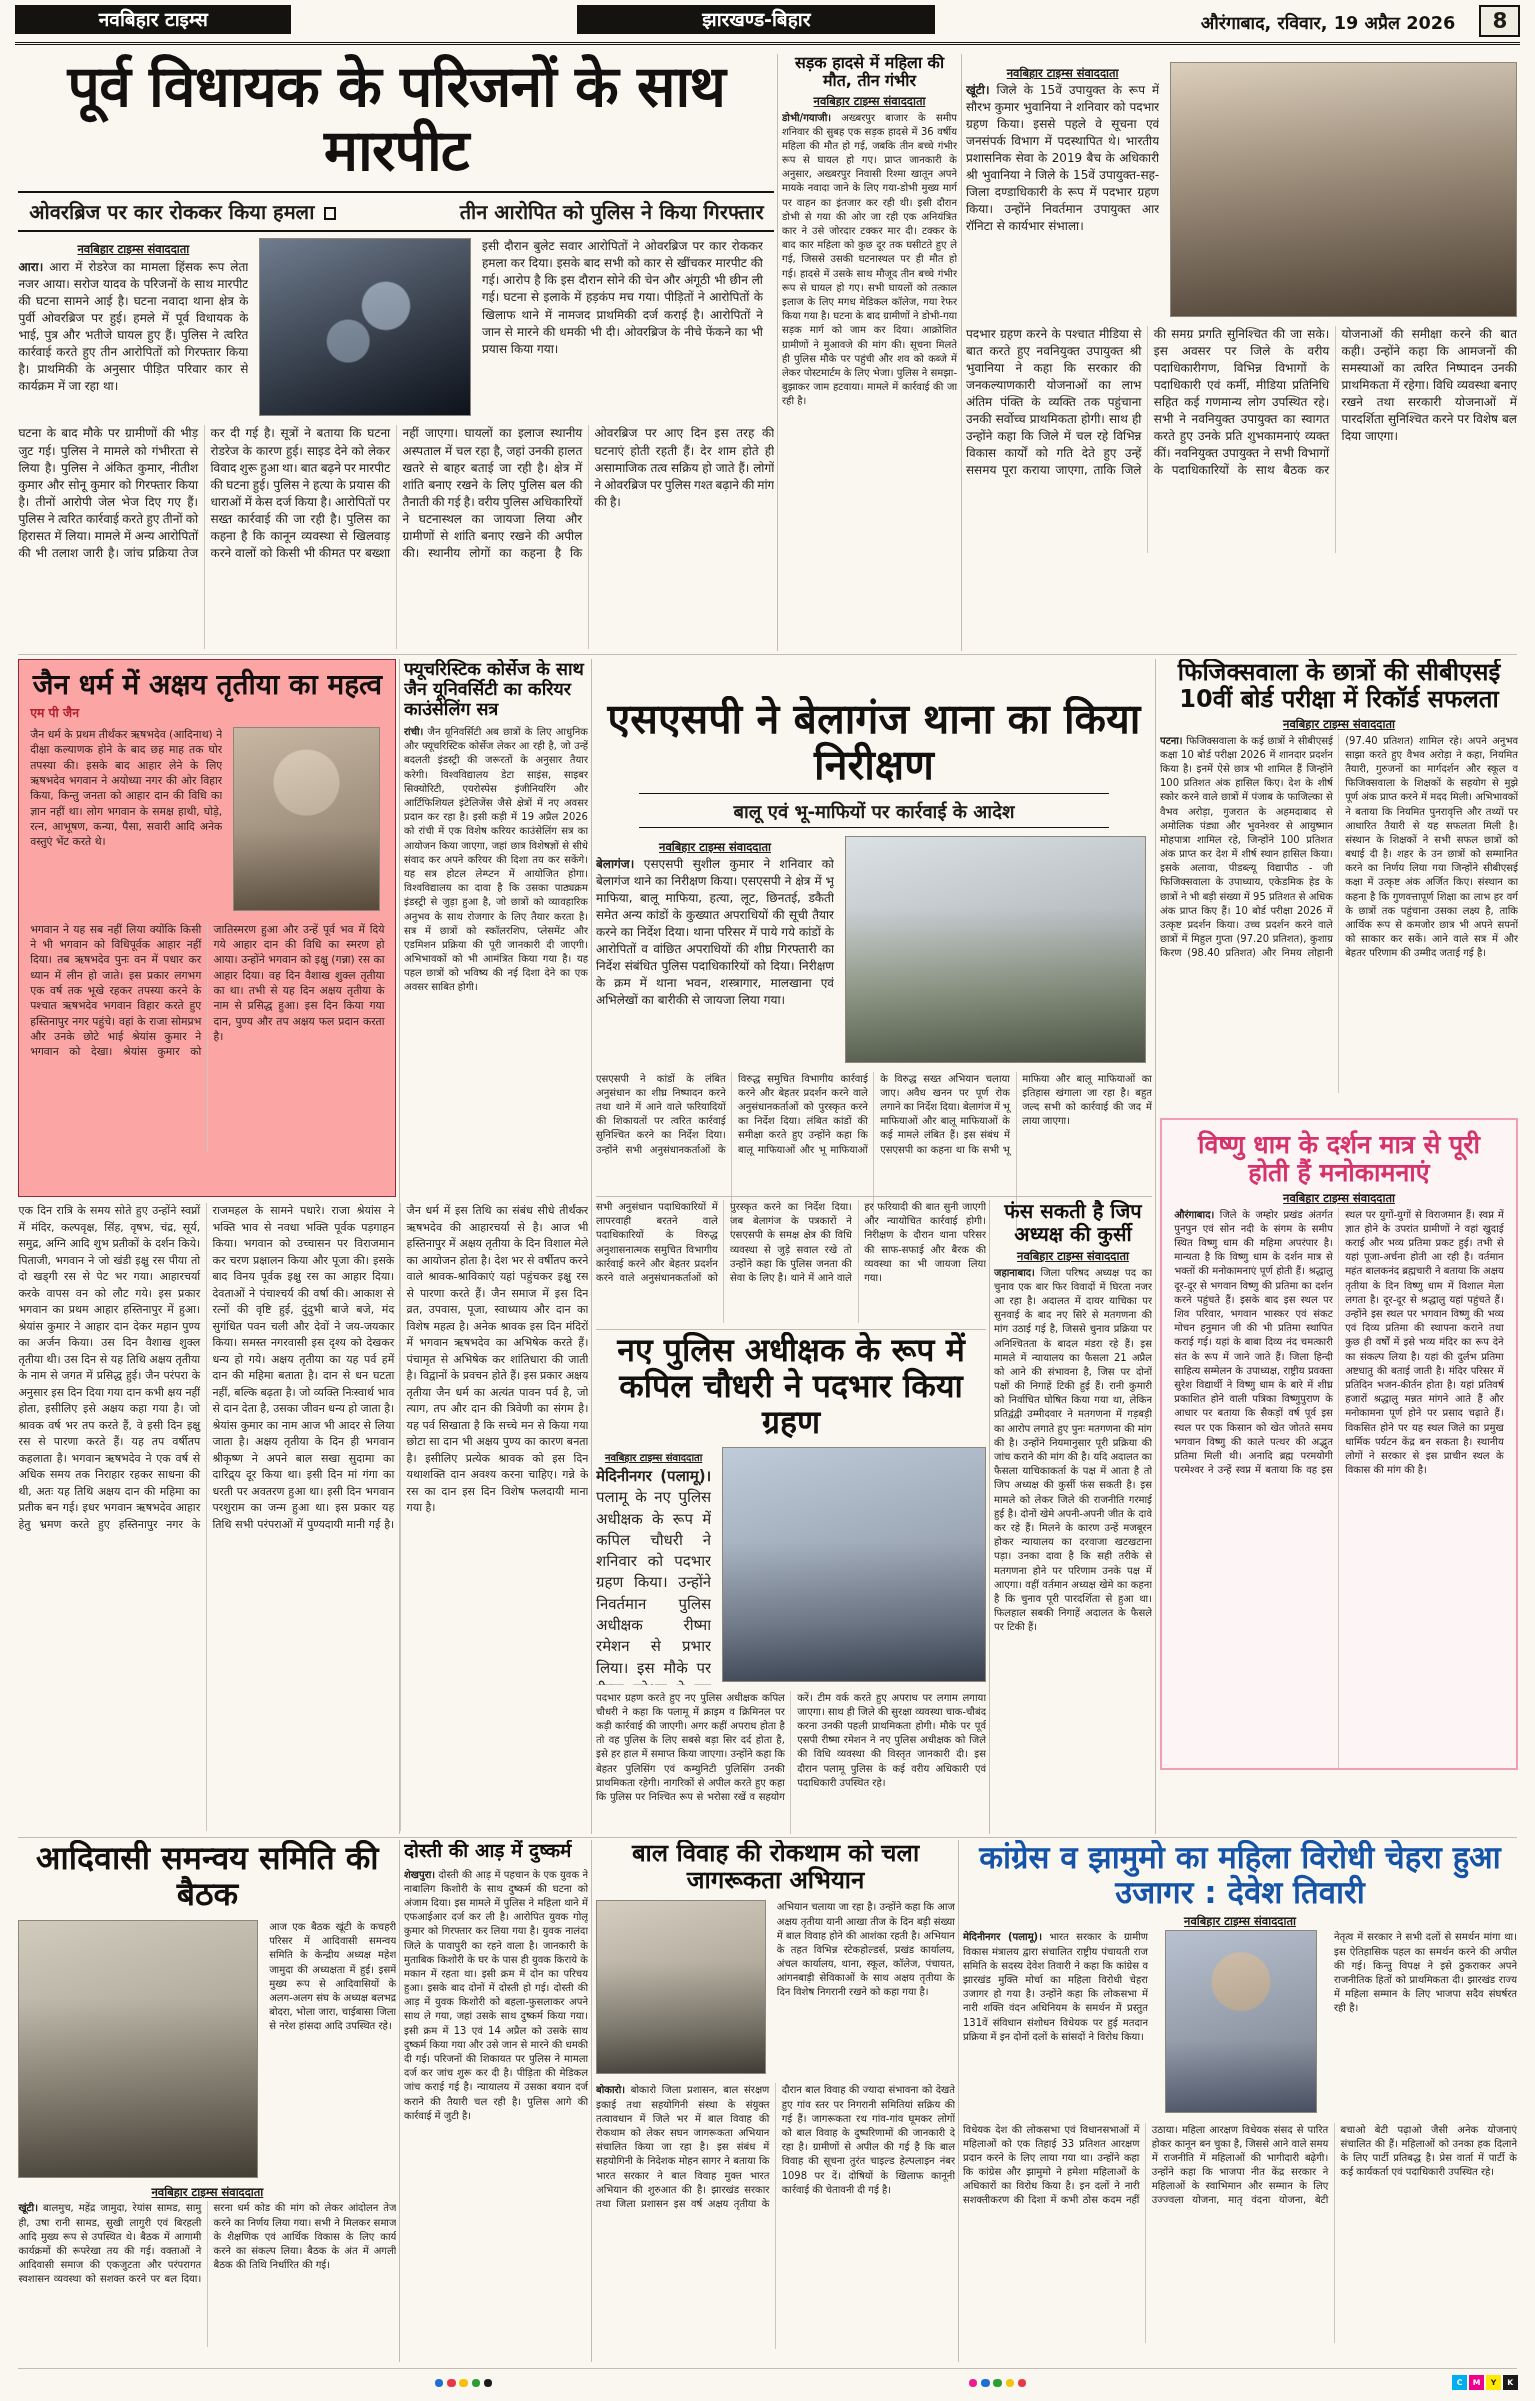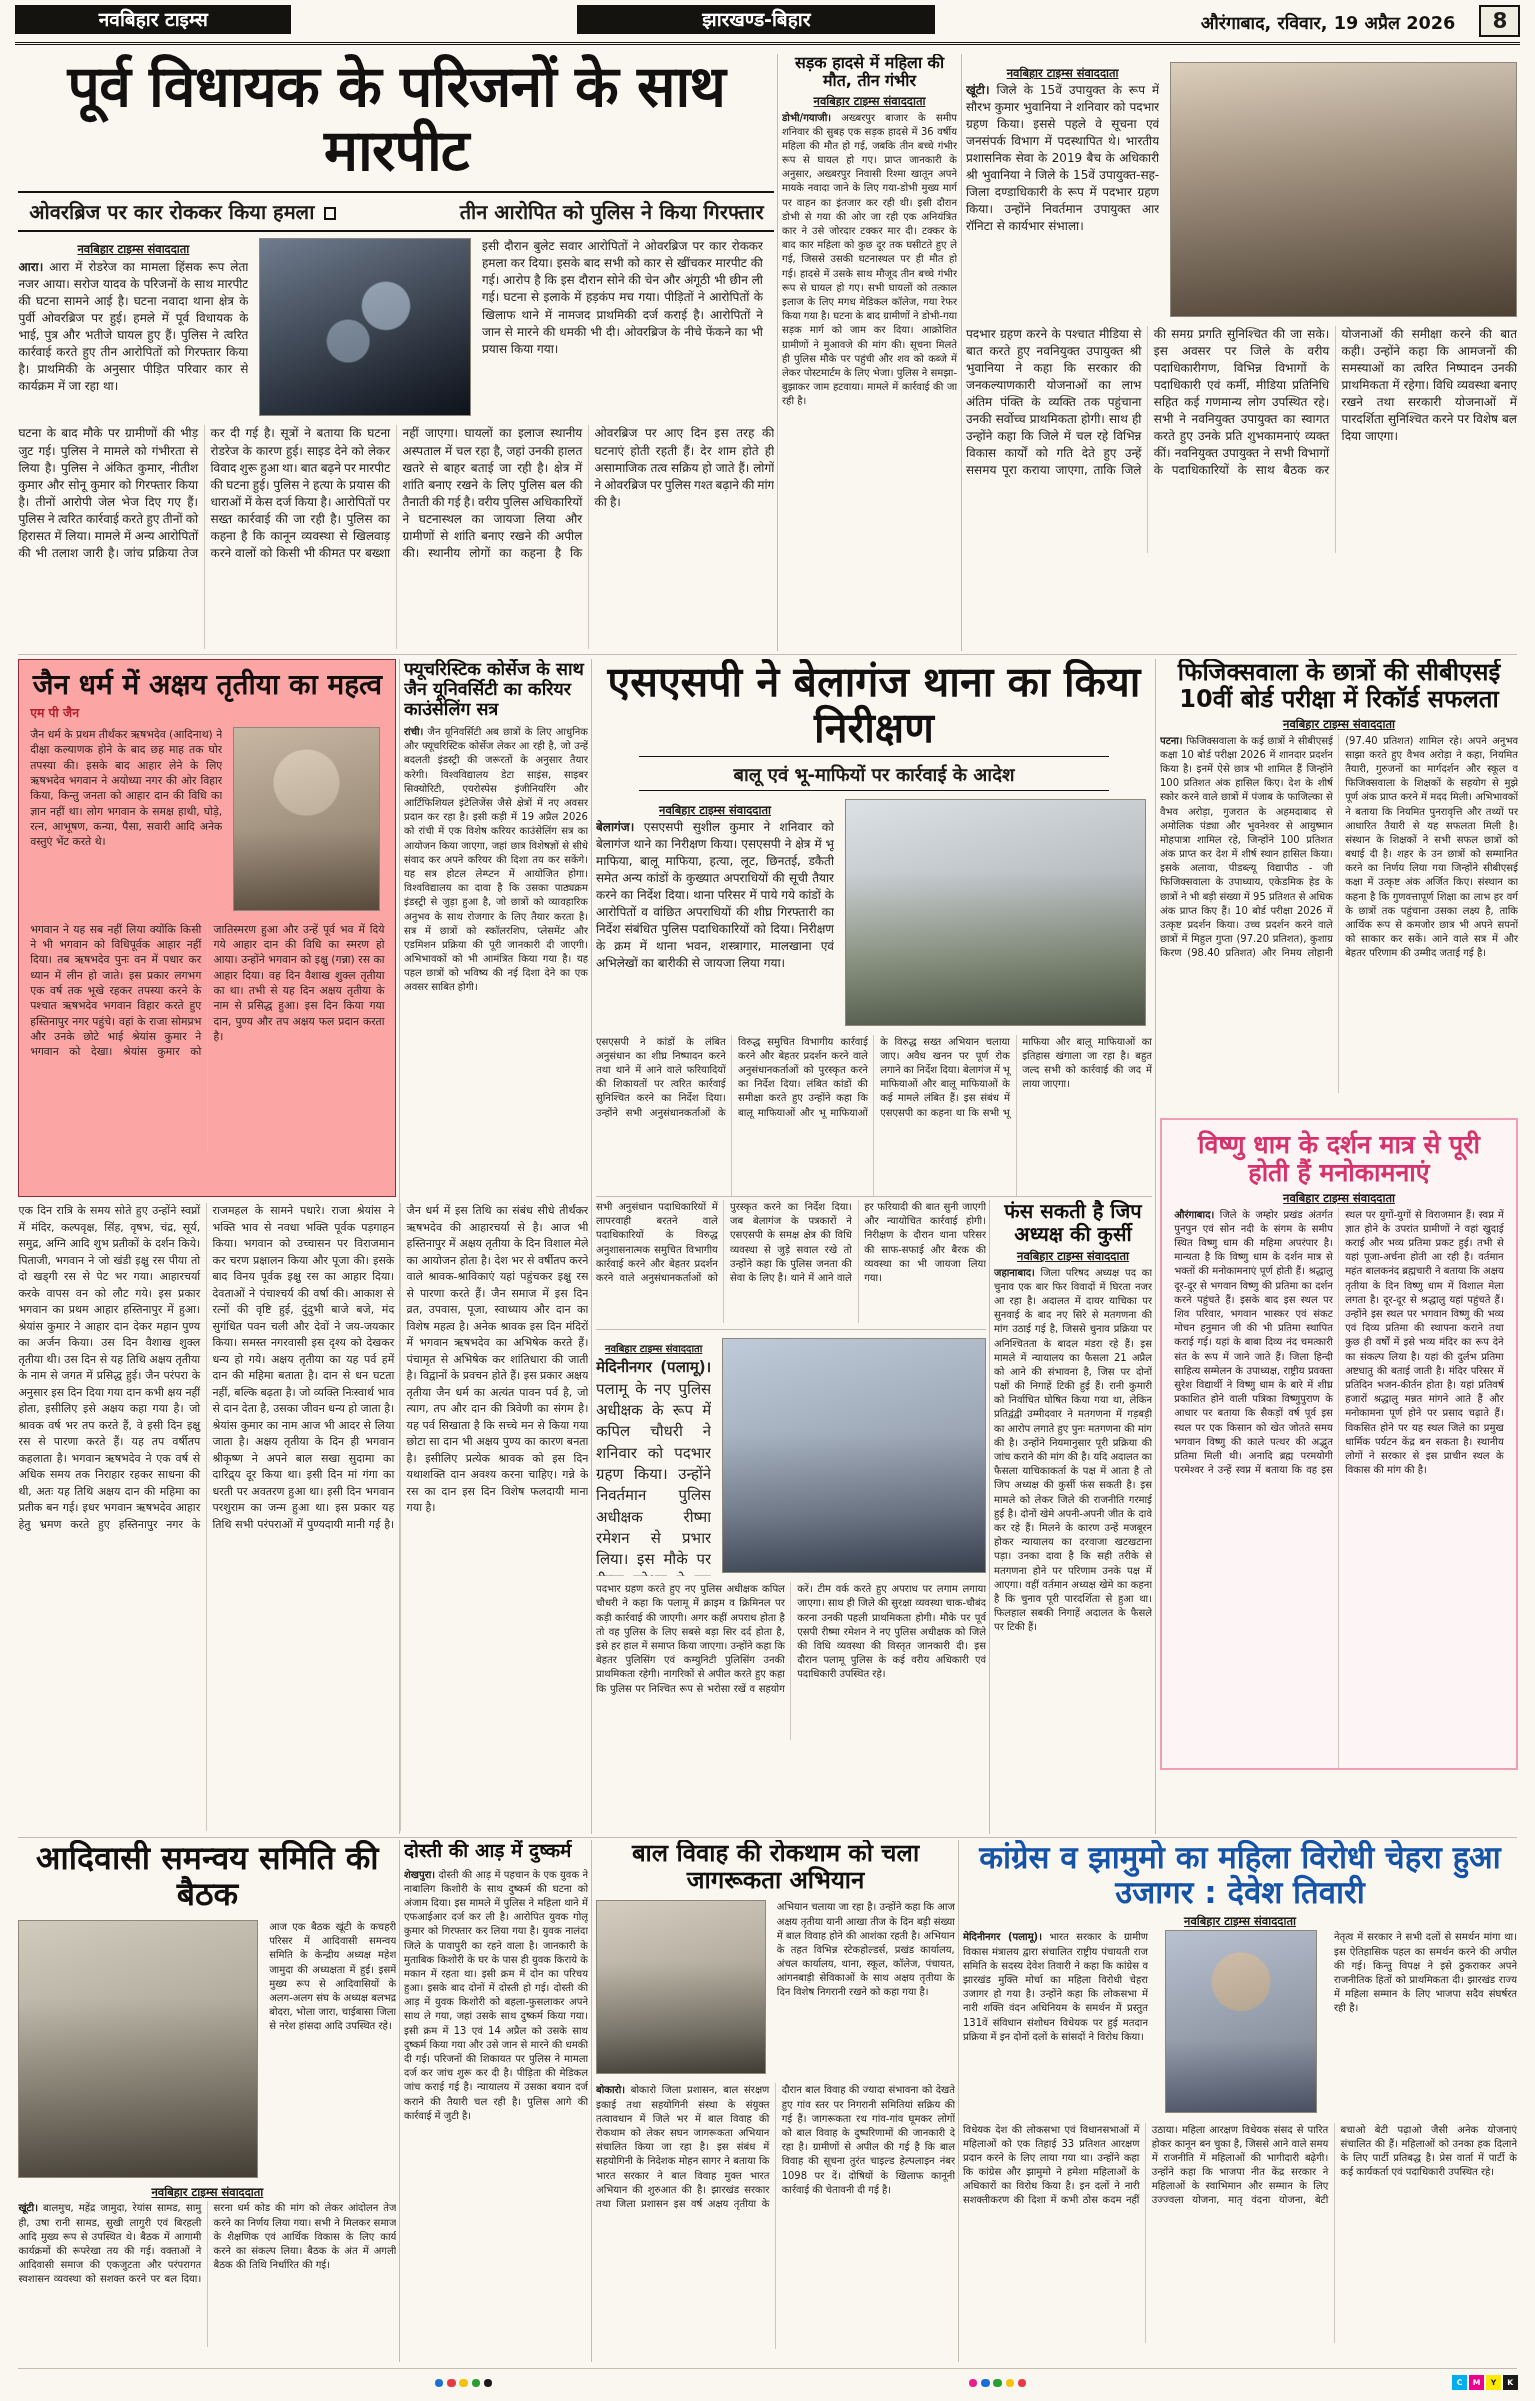--- a/index.html
+++ b/index.html
@@ -120,21 +120,21 @@
       <div class="photo ph-portrait" style="width:147px;height:184px"></div>
     </div>
     <div class="body cols2" style="height:230px;margin-top:7.7px;font-size:10.8px">भगवान ने यह सब नहीं लिया क्योंकि किसी ने भी भगवान को विधिपूर्वक आहार नहीं दिया। तब ऋषभदेव पुनः वन में पधार कर ध्यान में लीन हो जाते। इस प्रकार लगभग एक वर्ष तक भूखे रहकर तपस्या करने के पश्चात ऋषभदेव भगवान विहार करते हुए हस्तिनापुर नगर पहुंचे। वहां के राजा सोमप्रभ और उनके छोटे भाई श्रेयांस कुमार ने भगवान को देखा। श्रेयांस कुमार को जातिस्मरण हुआ और उन्हें पूर्व भव में दिये गये आहार दान की विधि का स्मरण हो आया। उन्होंने भगवान को इक्षु (गन्ना) रस का आहार दिया। वह दिन वैशाख शुक्ल तृतीया का था। तभी से यह दिन अक्षय तृतीया के नाम से प्रसिद्ध हुआ। इस दिन किया गया दान, पुण्य और तप अक्षय फल प्रदान करता है।</div>
   </article>
 
   <article class="art" style="left:404px;top:659px;width:184px;height:538px">
     <h2 class="hl" style="font-size:17.7px;text-align:left">फ्यूचरिस्टिक कोर्सेज के साथ जैन यूनिवर्सिटी का करियर काउंसेलिंग सत्र</h2>
     <p class="body" style="font-size:10px;margin-top:6.1px;height:427px;overflow:hidden"><b class="dl">रांची।</b> <span>जैन यूनिवर्सिटी अब छात्रों के लिए आधुनिक और फ्यूचरिस्टिक कोर्सेज लेकर आ रही है, जो उन्हें बदलती इंडस्ट्री की जरूरतों के अनुसार तैयार करेगी। विश्वविद्यालय डेटा साइंस, साइबर सिक्योरिटी, एयरोस्पेस इंजीनियरिंग और आर्टिफिशियल इंटेलिजेंस जैसे क्षेत्रों में नए अवसर प्रदान कर रहा है। इसी कड़ी में 19 अप्रैल 2026 को रांची में एक विशेष करियर काउंसेलिंग सत्र का आयोजन किया जाएगा, जहां छात्र विशेषज्ञों से सीधे संवाद कर अपने करियर की दिशा तय कर सकेंगे। यह सत्र होटल लेम्प्टन में आयोजित होगा। विश्वविद्यालय का दावा है कि उसका पाठ्यक्रम इंडस्ट्री से जुड़ा हुआ है, जो छात्रों को व्यावहारिक अनुभव के साथ रोजगार के लिए तैयार करता है। सत्र में छात्रों को स्कॉलरशिप, प्लेसमेंट और एडमिशन प्रक्रिया की पूरी जानकारी दी जाएगी। अभिभावकों को भी आमंत्रित किया गया है। यह पहल छात्रों को भविष्य की नई दिशा देने का एक अवसर साबित होगी।</span></p>
   </article>
 
-  <article class="art" style="left:596px;top:659px;width:556px;height:538px">
+  <article class="art" style="left:596px;top:696px;width:556px;height:538px">
     <h1 class="hl hl-xl">एसएसपी ने बेलागंज थाना का किया निरीक्षण</h1>
     <div class="subhead">बालू एवं भू-माफियों पर कार्रवाई के आदेश</div>
     <div class="row" style="height:230px">
       <div class="cell" style="width:238px;height:230px">
         <div class="by">नवबिहार टाइम्स संवाददाता</div>
         <p class="body"><b class="dl">बेलागंज।</b> <span>एसएसपी सुशील कुमार ने शनिवार को बेलागंज थाने का निरीक्षण किया। एसएसपी ने क्षेत्र में भू माफिया, बालू माफिया, हत्या, लूट, छिनतई, डकैती समेत अन्य कांडों के कुख्यात अपराधियों की सूची तैयार करने का निर्देश दिया। थाना परिसर में पाये गये कांडों के आरोपितों व वांछित अपराधियों की शीघ्र गिरफ्तारी का निर्देश संबंधित पुलिस पदाधिकारियों को दिया। निरीक्षण के क्रम में थाना भवन, शस्त्रागार, मालखाना एवं अभिलेखों का बारीकी से जायजा लिया गया।</span></p>
       </div>
       <div class="photo ph-police" style="width:301px;height:227px"></div>
     </div>
     <div class="body cols4" style="height:164px;margin-top:6.1px;font-size:10px">एसएसपी ने कांडों के लंबित अनुसंधान का शीघ्र निष्पादन करने तथा थाने में आने वाले फरियादियों की शिकायतों पर त्वरित कार्रवाई सुनिश्चित करने का निर्देश दिया। उन्होंने सभी अनुसंधानकर्ताओं के विरुद्ध समुचित विभागीय कार्रवाई करने और बेहतर प्रदर्शन करने वाले अनुसंधानकर्ताओं को पुरस्कृत करने का निर्देश दिया। लंबित कांडों की समीक्षा करते हुए उन्होंने कहा कि बालू माफियाओं और भू माफियाओं के विरुद्ध सख्त अभियान चलाया जाए। अवैध खनन पर पूर्ण रोक लगाने का निर्देश दिया। बेलागंज में भू माफियाओं और बालू माफियाओं के कई मामले लंबित हैं। इस संबंध में एसएसपी का कहना था कि सभी भू माफिया और बालू माफियाओं का इतिहास खंगाला जा रहा है। बहुत जल्द सभी को कार्रवाई की जद में लाया जाएगा।</div>
@@ -160,20 +160,21 @@
     <div class="body cols3" style="height:628px;font-size:11px;line-height:1.5">एक दिन रात्रि के समय सोते हुए उन्होंने स्वप्नों में मंदिर, कल्पवृक्ष, सिंह, वृषभ, चंद्र, सूर्य, समुद्र, अग्नि आदि शुभ प्रतीकों के दर्शन किये। पिताजी, भगवान ने जो खंडी इक्षु रस पीया तो दो खड्गी रस से पेट भर गया। आहारचर्या करके वापस वन को लौट गये। इस प्रकार भगवान का प्रथम आहार हस्तिनापुर में हुआ। श्रेयांस कुमार ने आहार दान देकर महान पुण्य का अर्जन किया। उस दिन वैशाख शुक्ल तृतीया थी। उस दिन से यह तिथि अक्षय तृतीया के नाम से जगत में प्रसिद्ध हुई। जैन परंपरा के अनुसार इस दिन दिया गया दान कभी क्षय नहीं होता, इसीलिए इसे अक्षय कहा गया है। जो श्रावक वर्ष भर तप करते हैं, वे इसी दिन इक्षु रस से पारणा करते हैं। यह तप वर्षीतप कहलाता है। भगवान ऋषभदेव ने एक वर्ष से अधिक समय तक निराहार रहकर साधना की थी, अतः यह तिथि अक्षय दान की महिमा का प्रतीक बन गई। इधर भगवान ऋषभदेव आहार हेतु भ्रमण करते हुए हस्तिनापुर नगर के राजमहल के सामने पधारे। राजा श्रेयांस ने भक्ति भाव से नवधा भक्ति पूर्वक पड़गाहन किया। भगवान को उच्चासन पर विराजमान कर चरण प्रक्षालन किया और पूजा की। इसके बाद विनय पूर्वक इक्षु रस का आहार दिया। देवताओं ने पंचाश्चर्य की वर्षा की। आकाश से रत्नों की वृष्टि हुई, दुंदुभी बाजे बजे, मंद सुगंधित पवन चली और देवों ने जय-जयकार किया। समस्त नगरवासी इस दृश्य को देखकर धन्य हो गये। अक्षय तृतीया का यह पर्व हमें दान की महिमा बताता है। दान से धन घटता नहीं, बल्कि बढ़ता है। जो व्यक्ति निःस्वार्थ भाव से दान देता है, उसका जीवन धन्य हो जाता है। श्रेयांस कुमार का नाम आज भी आदर से लिया जाता है। अक्षय तृतीया के दिन ही भगवान श्रीकृष्ण ने अपने बाल सखा सुदामा का दारिद्र्य दूर किया था। इसी दिन मां गंगा का धरती पर अवतरण हुआ था। इसी दिन भगवान परशुराम का जन्म हुआ था। इस प्रकार यह तिथि सभी परंपराओं में पुण्यदायी मानी गई है। जैन धर्म में इस तिथि का संबंध सीधे तीर्थंकर ऋषभदेव की आहारचर्या से है। आज भी हस्तिनापुर में अक्षय तृतीया के दिन विशाल मेले का आयोजन होता है। देश भर से वर्षीतप करने वाले श्रावक-श्राविकाएं यहां पहुंचकर इक्षु रस से पारणा करते हैं। जैन समाज में इस दिन व्रत, उपवास, पूजा, स्वाध्याय और दान का विशेष महत्व है। अनेक श्रावक इस दिन मंदिरों में भगवान ऋषभदेव का अभिषेक करते हैं। पंचामृत से अभिषेक कर शांतिधारा की जाती है। विद्वानों के प्रवचन होते हैं। इस प्रकार अक्षय तृतीया जैन धर्म का अत्यंत पावन पर्व है, जो त्याग, तप और दान की त्रिवेणी का संगम है। यह पर्व सिखाता है कि सच्चे मन से किया गया छोटा सा दान भी अक्षय पुण्य का कारण बनता है। इसीलिए प्रत्येक श्रावक को इस दिन यथाशक्ति दान अवश्य करना चाहिए। गन्ने के रस का दान इस दिन विशेष फलदायी माना गया है।</div>
   </article>
 
   <article class="art" style="left:994px;top:1200px;width:158px;height:634px">
     <h2 class="hl" style="font-size:20px">फंस सकती है जिप अध्यक्ष की कुर्सी</h2>
     <div class="by">नवबिहार टाइम्स संवाददाता</div>
     <p class="body" style="font-size:10px;height:538px;overflow:hidden"><b class="dl">जहानाबाद।</b> <span>जिला परिषद अध्यक्ष पद का चुनाव एक बार फिर विवादों में घिरता नजर आ रहा है। अदालत में दायर याचिका पर सुनवाई के बाद नए सिरे से मतगणना की मांग उठाई गई है, जिससे चुनाव प्रक्रिया पर अनिश्चितता के बादल मंडरा रहे हैं। इस मामले में न्यायालय का फैसला 21 अप्रैल को आने की संभावना है, जिस पर दोनों पक्षों की निगाहें टिकी हुई हैं। रानी कुमारी को निर्वाचित घोषित किया गया था, लेकिन प्रतिद्वंद्वी उम्मीदवार ने मतगणना में गड़बड़ी का आरोप लगाते हुए पुनः मतगणना की मांग की है। उन्होंने नियमानुसार पूरी प्रक्रिया की जांच कराने की मांग की है। यदि अदालत का फैसला याचिकाकर्ता के पक्ष में आता है तो जिप अध्यक्ष की कुर्सी फंस सकती है। इस मामले को लेकर जिले की राजनीति गरमाई हुई है। दोनों खेमे अपनी-अपनी जीत के दावे कर रहे हैं। मिलने के कारण उन्हें मजबूरन होकर न्यायालय का दरवाजा खटखटाना पड़ा। उनका दावा है कि सही तरीके से मतगणना होने पर परिणाम उनके पक्ष में आएगा। वहीं वर्तमान अध्यक्ष खेमे का कहना है कि चुनाव पूरी पारदर्शिता से हुआ था। फिलहाल सबकी निगाहें अदालत के फैसले पर टिकी हैं।</span></p>
   </article>
 
   <article class="art" style="left:596px;top:1332px;width:390px;height:502px">
+    <h1 class="hl hl-lg">नए पुलिस अधीक्षक के रूप में कपिल चौधरी ने पदभार किया ग्रहण</h1>
     <div class="row" style="margin-top:6.1px;height:238px">
       <div class="cell" style="width:117px;height:238px">
         <div class="by" style="font-size:10px">नवबिहार टाइम्स संवाददाता</div>
         <p class="body" style="font-size:15px"><b class="dl">मेदिनीनगर (पलामू)।</b> <span>पलामू के नए पुलिस अधीक्षक के रूप में कपिल चौधरी ने शनिवार को पदभार ग्रहण किया। उन्होंने निवर्तमान पुलिस अधीक्षक रीष्मा रमेशन से प्रभार लिया। इस मौके पर रीष्मा रमेशन ने नए पुलिस अधीक्षक को गुलदस्ता देकर बधाई दी।</span></p>
       </div>
       <div class="photo ph-sp" style="width:264px;height:235px"></div>
     </div>
     <div class="body cols2" style="height:158px;margin-top:6.1px;font-size:10px">पदभार ग्रहण करते हुए नए पुलिस अधीक्षक कपिल चौधरी ने कहा कि पलामू में क्राइम व क्रिमिनल पर कड़ी कार्रवाई की जाएगी। अगर कहीं अपराध होता है तो वह पुलिस के लिए सबसे बड़ा सिर दर्द होता है, इसे हर हाल में समाप्त किया जाएगा। उन्होंने कहा कि बेहतर पुलिसिंग एवं कम्युनिटी पुलिसिंग उनकी प्राथमिकता रहेगी। नागरिकों से अपील करते हुए कहा कि पुलिस पर निश्चित रूप से भरोसा रखें व सहयोग करें। टीम वर्क करते हुए अपराध पर लगाम लगाया जाएगा। साथ ही जिले की सुरक्षा व्यवस्था चाक-चौबंद करना उनकी पहली प्राथमिकता होगी। मौके पर पूर्व एसपी रीष्मा रमेशन ने नए पुलिस अधीक्षक को जिले की विधि व्यवस्था की विस्तृत जानकारी दी। इस दौरान पलामू पुलिस के कई वरीय अधिकारी एवं पदाधिकारी उपस्थित रहे।</div>
   </article>
 

